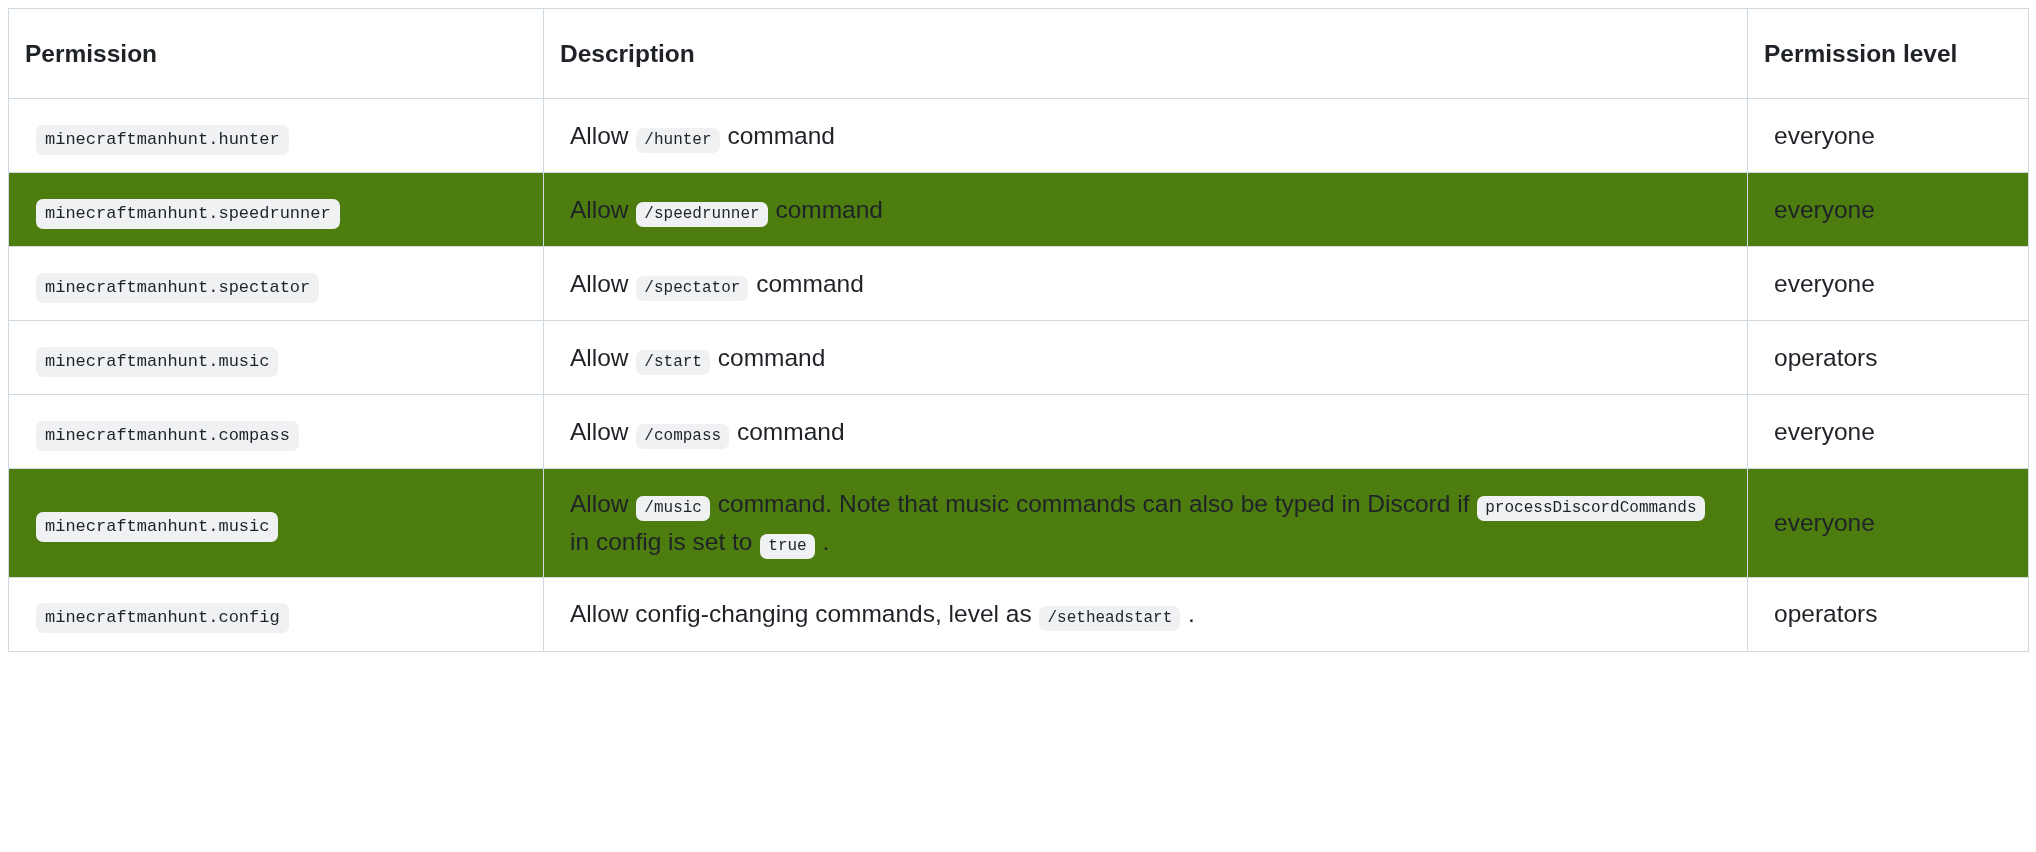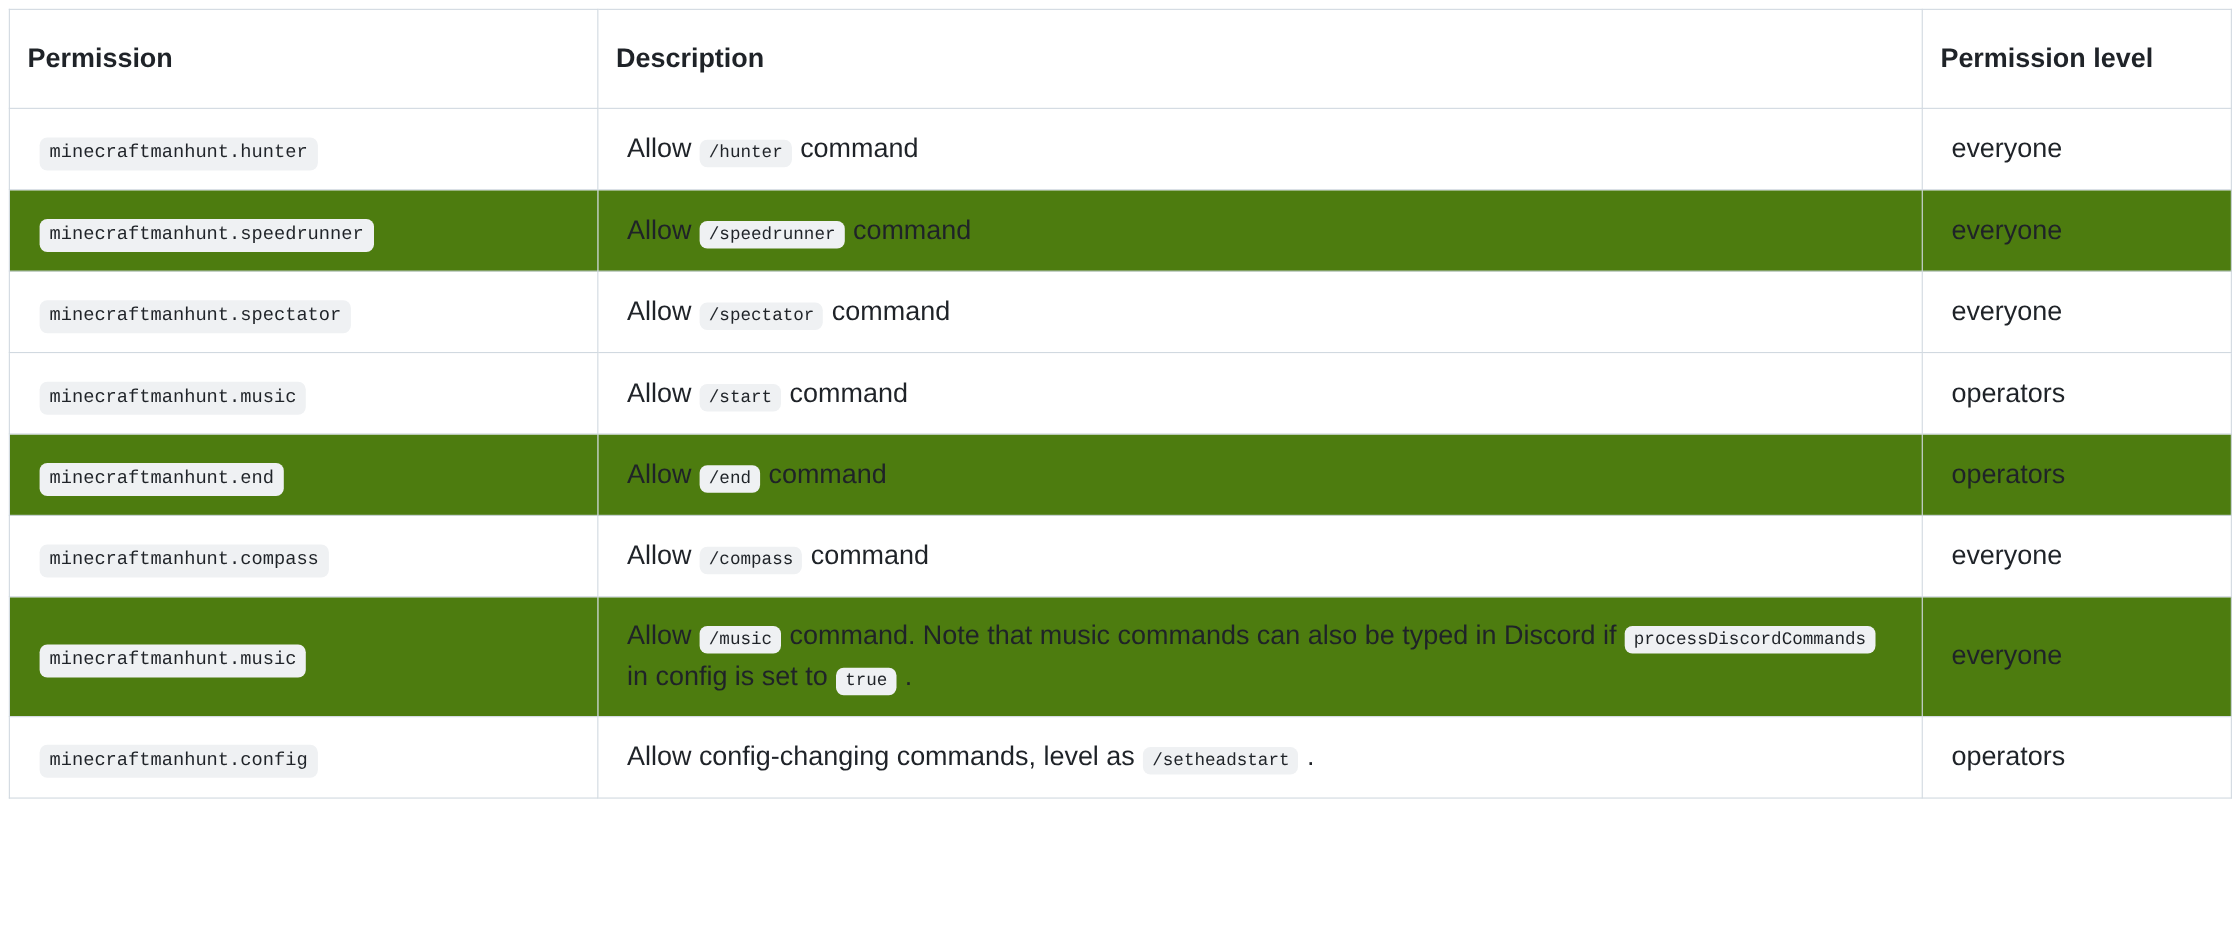--- a/index.html
+++ b/index.html
@@ -124,25 +124,20 @@
         <tr>
           <td class="cell-perm"><code class="inline-code">minecraftmanhunt.spectator</code></td>
           <td class="cell-desc"><span>Allow</span> <code class="inline-code">/spectator</code> <span>command</span> </td>
           <td class="cell-level"><span>everyone</span></td>
         </tr>
         <tr>
           <td class="cell-perm"><code class="inline-code">minecraftmanhunt.music</code></td>
           <td class="cell-desc"><span>Allow</span> <code class="inline-code">/start</code> <span>command</span> </td>
           <td class="cell-level"><span>operators</span></td>
         </tr>
-        <tr class="alt">
-          <td class="cell-perm"><code class="inline-code">minecraftmanhunt.end</code></td>
-          <td class="cell-desc"><span>Allow</span> <code class="inline-code">/end</code> <span>command</span> </td>
-          <td class="cell-level"><span>operators</span></td>
-        </tr>
         <tr>
           <td class="cell-perm"><code class="inline-code">minecraftmanhunt.compass</code></td>
           <td class="cell-desc"><span>Allow</span> <code class="inline-code">/compass</code> <span>command</span> </td>
           <td class="cell-level"><span>everyone</span></td>
         </tr>
         <tr class="alt">
           <td class="cell-perm"><code class="inline-code">minecraftmanhunt.music</code></td>
           <td class="cell-desc"><span>Allow</span> <code class="inline-code">/music</code> <span>command. Note that music commands can also be typed in Discord if</span> <code class="inline-code">processDiscordCommands</code> <span>in config is set to</span> <code class="inline-code">true</code> <span>.</span> </td>
           <td class="cell-level"><span>everyone</span></td>
         </tr>

